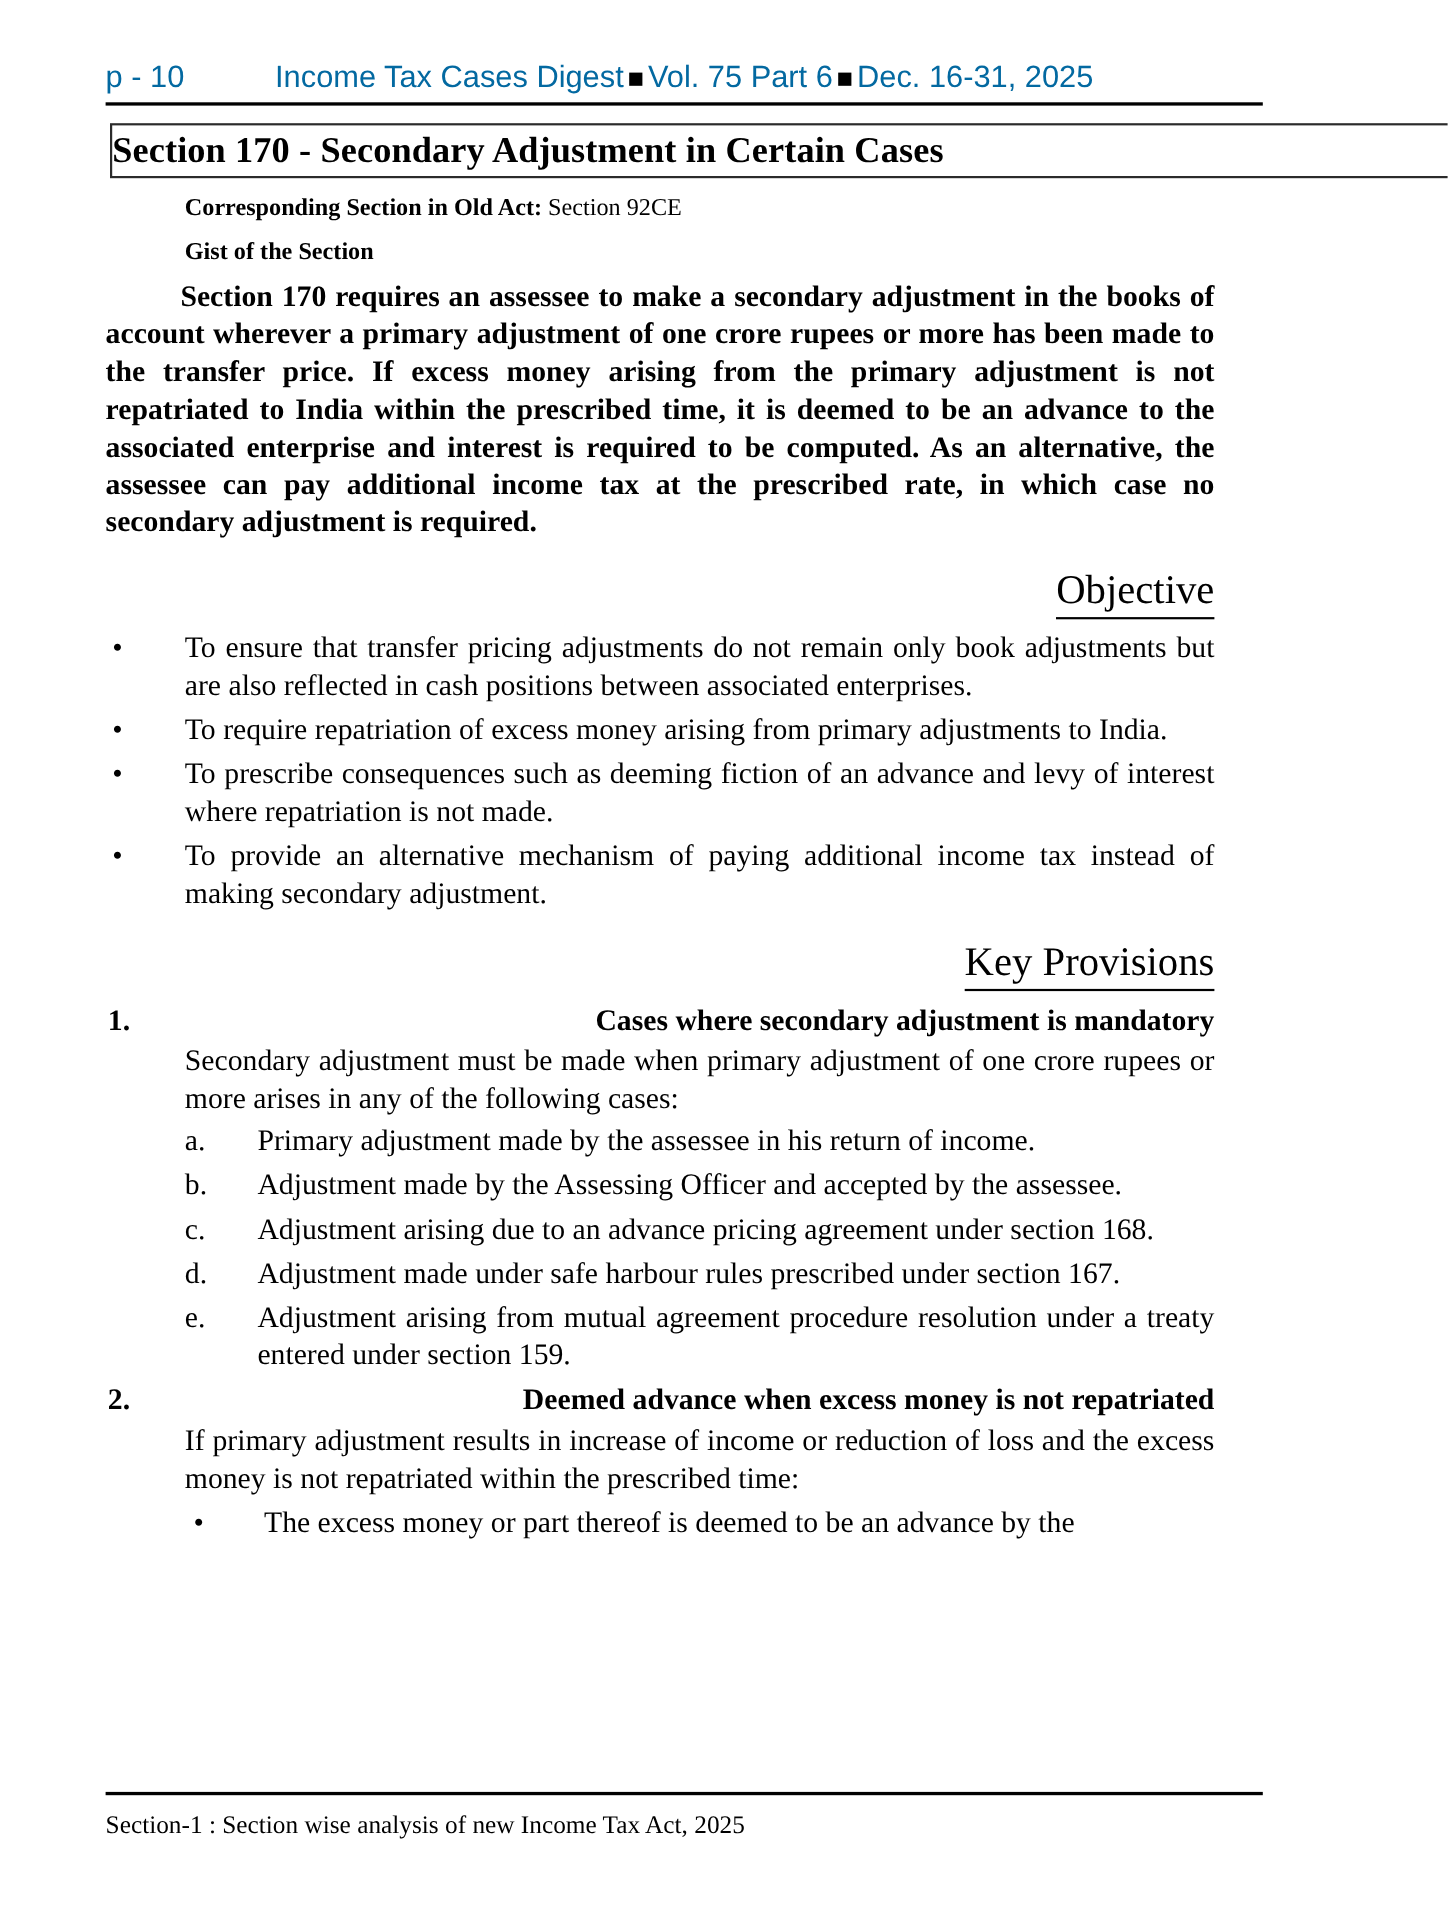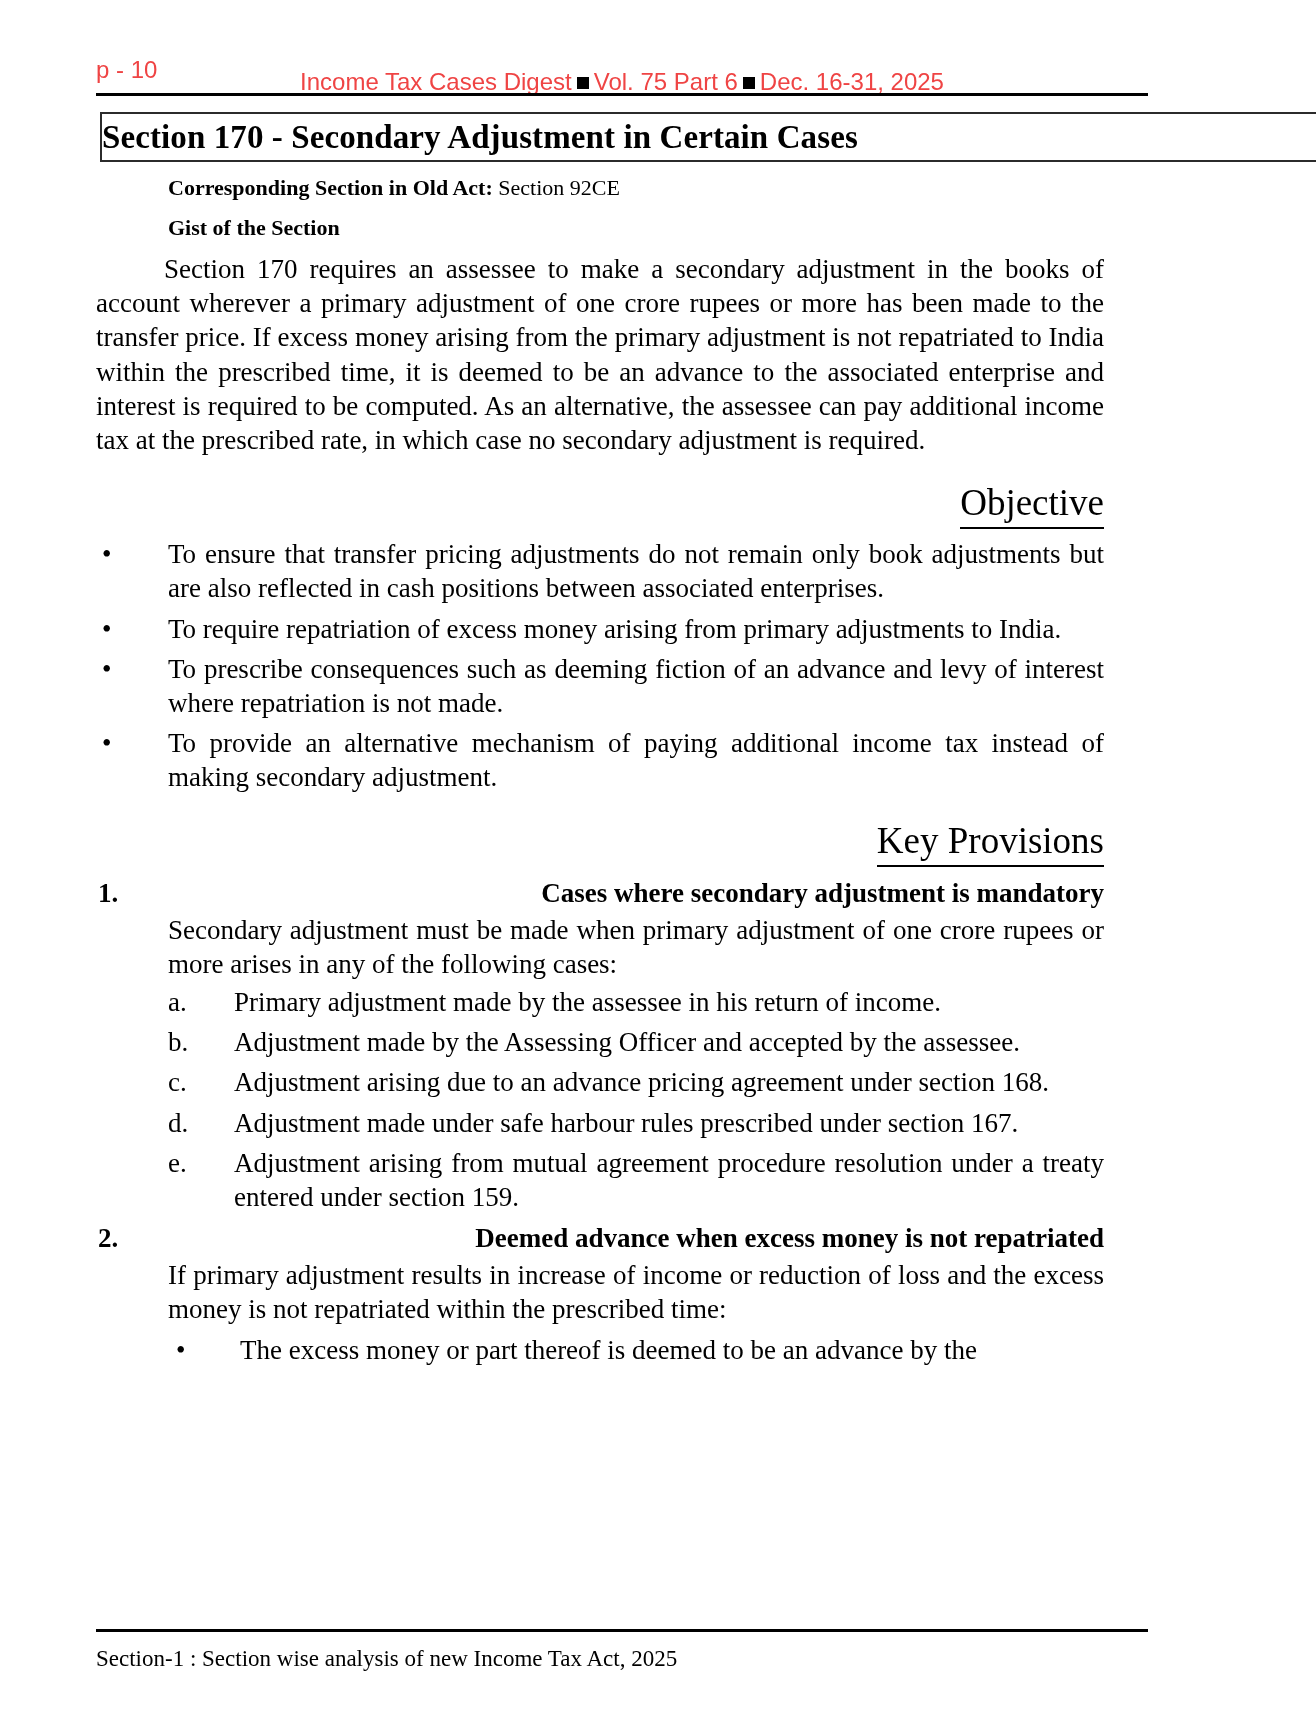--- a/index.html
+++ b/index.html
@@ -25,34 +25,34 @@
   }
 
   
   .runhead {
     position: absolute;
     left: 96px;
     top: 55px;
     width: 1052px;
     height: 34px;
     font-family: "Liberation Sans", "DejaVu Sans", sans-serif;
-    font-size: 24px;
+    font-size: 28px;
     line-height: 30px;
-    color: #ef4444;
+    color: #0369a1;
   }
   .runhead-folio {
     position: absolute;
     left: 0;
     top: 0;
     white-space: nowrap;
   }
   .runhead-title {
     position: absolute;
     left: 0;
-    top: 12px;
+    top: 0;
     width: 1052px;
     text-align: center;
     white-space: nowrap;
   }
   .sq {
     display: inline-block;
     width: 12px;
     height: 12px;
     background: #000;
     margin: 0 5px 0 5px;
@@ -107,21 +107,21 @@
 
   p.body {
     margin: 0;
     padding: 0;
     text-align: justify;
     text-indent: 68px;
     font-size: 27px;
     line-height: 34.2px;
     hyphens: none;
   }
-  p.body.tight { margin-top: 4px; }
+  p.body.tight { margin-top: 4px; font-weight: bold; }
 
   h2.sec {
     margin: 12px 0 6px 0;
     padding: 0;
     font-size: 37px;
     line-height: 48px;
     font-weight: normal;
     display: inline-block;
     border-bottom: 2.5px solid #000;
   }

